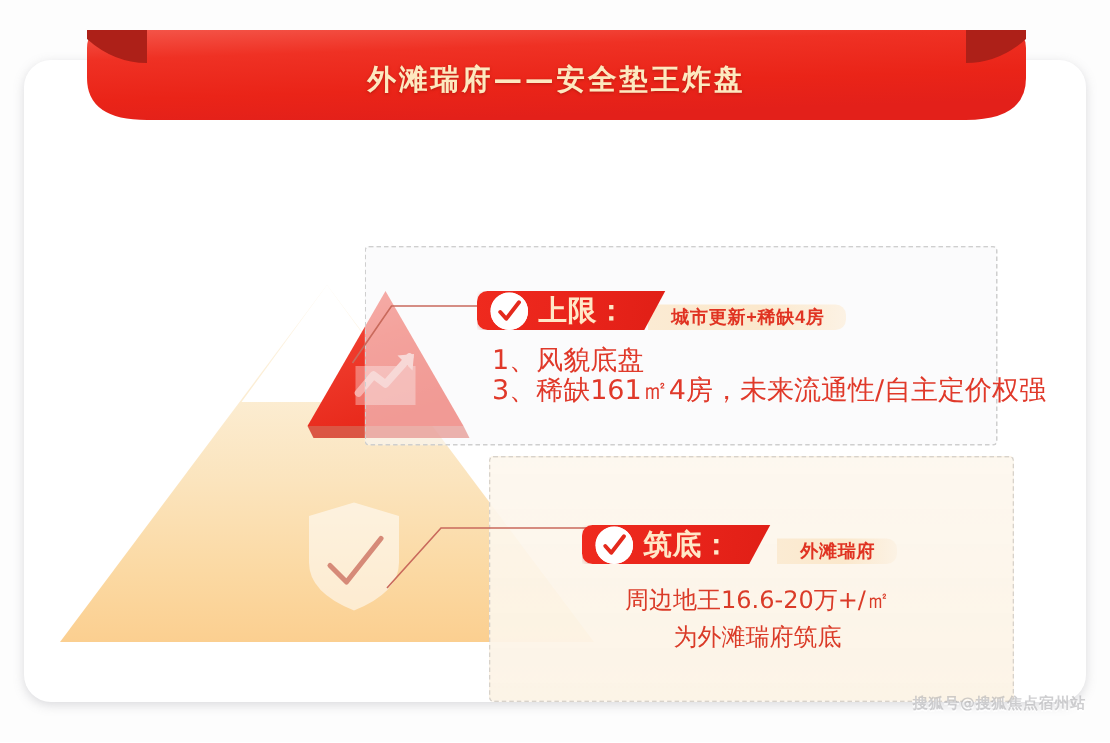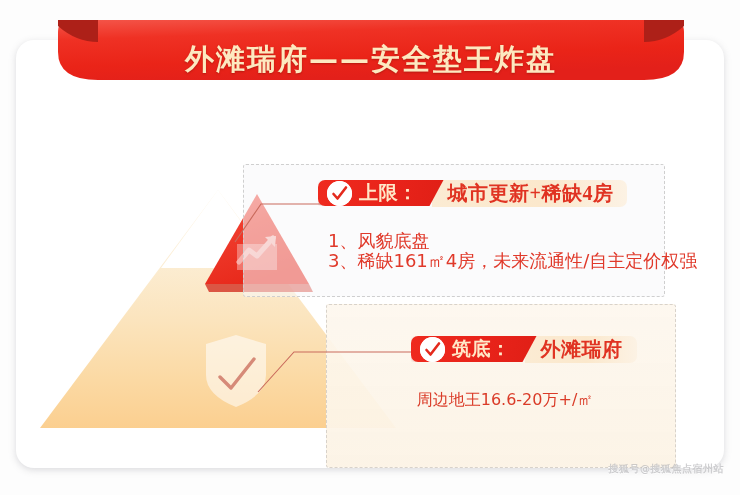--- a/index.html
+++ b/index.html
@@ -112,38 +112,38 @@
     width: 662px;
     height: 70px;
   }
   .ribbon svg { display: block; width: 662px; height: 70px; }
   .ribbon-text {
     position: absolute;
     left: 0;
     top: 20px;
     width: 662px;
     text-align: center;
-    font-size: 29px;
+    font-size: 19px;
     font-weight: bold;
     letter-spacing: 2px;
     color: #fde9c0;
     text-shadow: 0 1px 2px rgba(140,20,10,0.55);
     font-family: "DejaVu Sans", "Liberation Sans", sans-serif;
     white-space: nowrap;
   }
 
   
   .tag-row {
     position: absolute;
     display: flex;
-    align-items: flex-start;
+    align-items: flex-end;
     height: 40px;
   }
   #tag-top { left: 302px; top: 140px; }
-  #tag-bottom { left: 395px; top: 296px; }
+  #tag-bottom { left: 372px; top: 296px; gap: 16px; }
 
   .tag-red {
     position: relative;
     background: linear-gradient(100deg, #ef2a1e 0%, #e8231a 60%, #e01f16 100%);
     display: flex;
     align-items: center;
     padding: 0 26px 0 9px;
     border-top-left-radius: 7px;
     border-bottom-left-radius: 7px;
     clip-path: polygon(0 0, 100% 0, calc(100% - 14px) 100%, 0 100%);
@@ -172,23 +172,23 @@
     background: linear-gradient(90deg, #fbebd3 0%, #fbe8cc 55%, #fcf2e4 100%);
     display: flex;
     align-items: center;
     padding: 0 14px 0 16px;
     margin-left: -12px;
     border-top-right-radius: 7px;
     border-bottom-right-radius: 7px;
   }
   .tag-cream-label {
     color: #e03322;
-    font-size: 20px;
+    font-size: 12px;
     font-weight: bold;
-    font-family: Liberation Serif, serif;
+    font-family: Liberation Sans, sans-serif;
     white-space: nowrap;
     letter-spacing: 0.5px;
   }
 
   
   .bullets {
     position: absolute;
     left: 312px;
     top: 191px;
     width: 330px;
@@ -314,20 +314,21 @@
         </span>
         <span class="tag-red-label">筑底：</span>
       </div>
       <div class="tag-cream">
         <span class="tag-cream-label">外滩瑞府</span>
       </div>
     </div>
 
     <div class="bottom-note">
       <div class="note-line">周边地王16.6-20万+/㎡</div>
+      <div class="note-line">为外滩瑞府筑底</div>
     </div>
 
   </div>
 
   <div class="ribbon">
     <svg viewBox="0 0 662 70" preserveAspectRatio="none">
       <defs>
         <linearGradient id="ribGrad" x1="0" y1="0" x2="0.35" y2="1">
           <stop offset="0%" stop-color="#f4564a"></stop>
           <stop offset="30%" stop-color="#ef3124"></stop>

